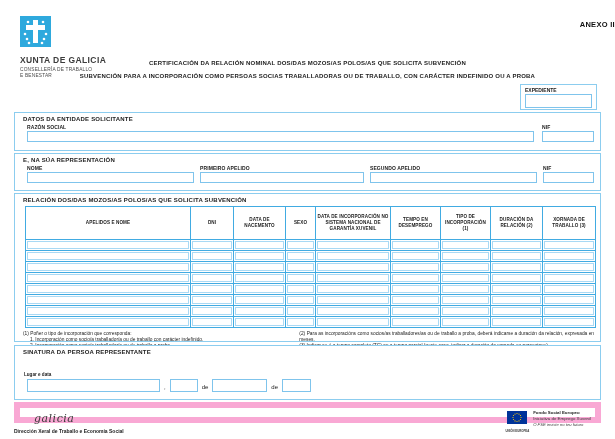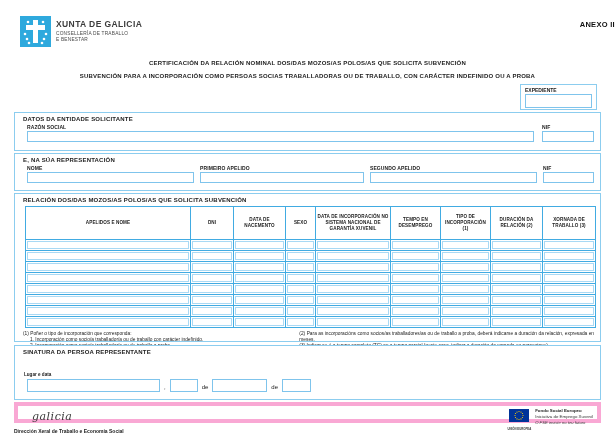--- a/index.html
+++ b/index.html
@@ -2,21 +2,21 @@
 <html><head>
 <meta charset="utf-8">
 <style>
   html,body { margin:0; padding:0; background:#fff; }
   .page {
     position:relative; width:615px; height:439px; background:#ffffff;
     font-family:"Liberation Sans","DejaVu Sans",sans-serif; color:#1a1a1a;
     overflow:hidden;
   }
   
-  .logo-block { position:absolute; left:20px; top:16px; display:flex; gap:5px; align-items:flex-start; }
+  .logo-block { position:absolute; left:20px; top:16px; display:flex; gap:5px; align-items:flex-start;flex-direction:column; }
   .logo-square { width:31px; height:31px; flex:0 0 auto; }
   .logo-texts { padding-top:3px; }
   .logo-org { font-size:8.5px; font-weight:bold; letter-spacing:0.4px; color:#3c3c3c; }
   .logo-dept { font-size:4.8px; color:#4a4a4a; letter-spacing:0.2px; margin-top:2px; line-height:1.3; }
   .annex { position:absolute; top:20px; left:0; width:100%; text-align:right; font-size:7.5px; font-weight:bold; color:#111; letter-spacing:0.3px; }
   .title-line1 { position:absolute; top:60px; left:0; width:100%; text-align:center; font-size:6px; font-weight:bold; color:#222; letter-spacing:0.2px; }
   .title-line2 { position:absolute; top:73px; left:0; width:100%; text-align:center; font-size:6px; font-weight:bold; color:#222; letter-spacing:0.2px; }
   
   .expediente-box { position:absolute; left:520px; top:84px; width:77px; height:26px; border:1px solid #8ccdef; box-sizing:border-box; }
   .expediente-label { font-size:5px; font-weight:bold; color:#222; padding:2px 0 0 4px; }
@@ -55,21 +55,21 @@
   
   .sec-sin { top:345px; height:55px; }
   .lugar-label { position:absolute; left:9px; top:26px; font-size:4.6px; font-weight:bold; color:#222; }
   .sin-row { position:absolute; left:12px; top:33px; display:flex; align-items:flex-end; gap:4px; }
   .sin-row .sep { font-size:6px; color:#222; padding-bottom:2px; }
   .f-place { width:133px; height:13px; }
   .f-day { width:28px; height:13px; }
   .f-month { width:55px; height:13px; }
   .f-year { width:29px; height:13px; }
   
-  .footer-bar { position:absolute; left:14px; top:402px; width:587px; height:21px; border:4px solid #f9a8d4; box-sizing:border-box; }
+  .footer-bar { position:absolute; left:14px; top:402px; width:587px; height:21px; border:6px solid #f9a8d4; box-sizing:border-box; }
   .galicia-logo { position:absolute; left:14px; top:4px; font-family:"DejaVu Serif","Liberation Serif",serif; font-style:italic; font-size:11px; color:#3a3a3a; letter-spacing:0.5px; }
   .eu-block { position:absolute; right:4px; top:2px; display:flex; gap:4px; align-items:flex-start; }
   .eu-flag-wrap { text-align:center; }
   .eu-caption { font-size:2.8px; color:#333; font-weight:bold; margin-top:0.5px; }
   .eu-lines { line-height:1.35; }
   .eu-l1 { font-size:4.4px; color:#222; font-weight:bold; }
   .eu-l2 { font-size:4.4px; color:#333; }
   .eu-l3 { font-size:4.2px; color:#444; font-style:italic; }
   .direccion { position:absolute; left:14px; top:428px; font-size:5px; font-weight:bold; color:#222; }
 </style>

